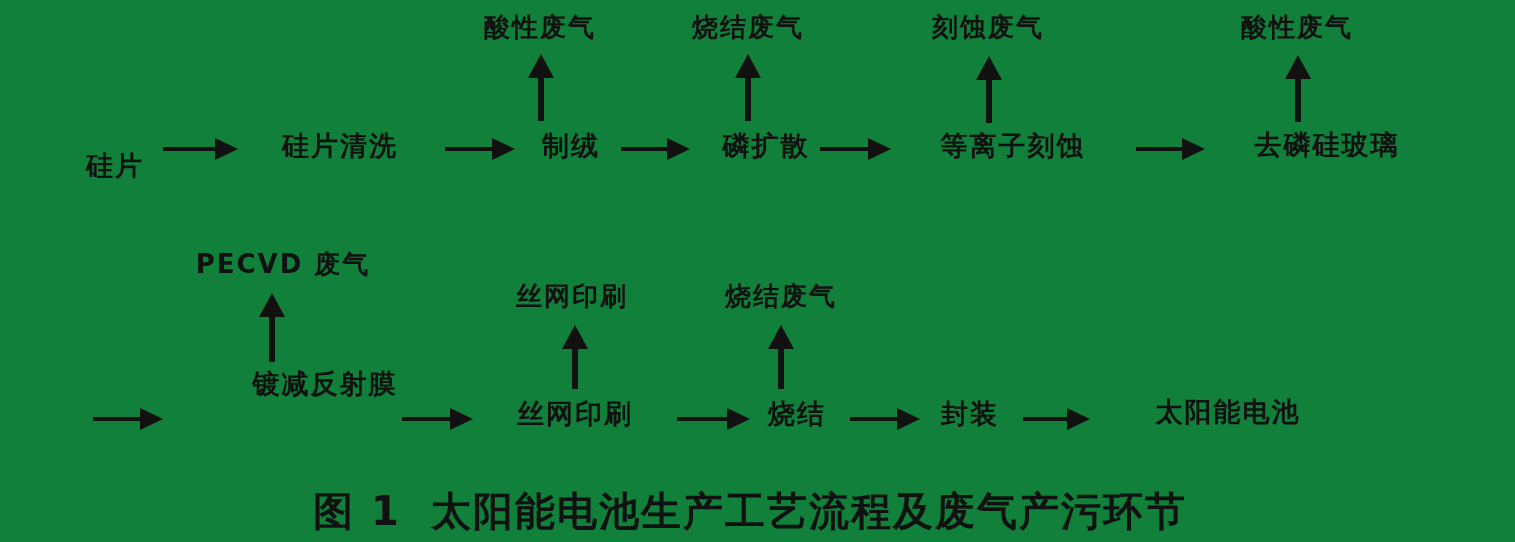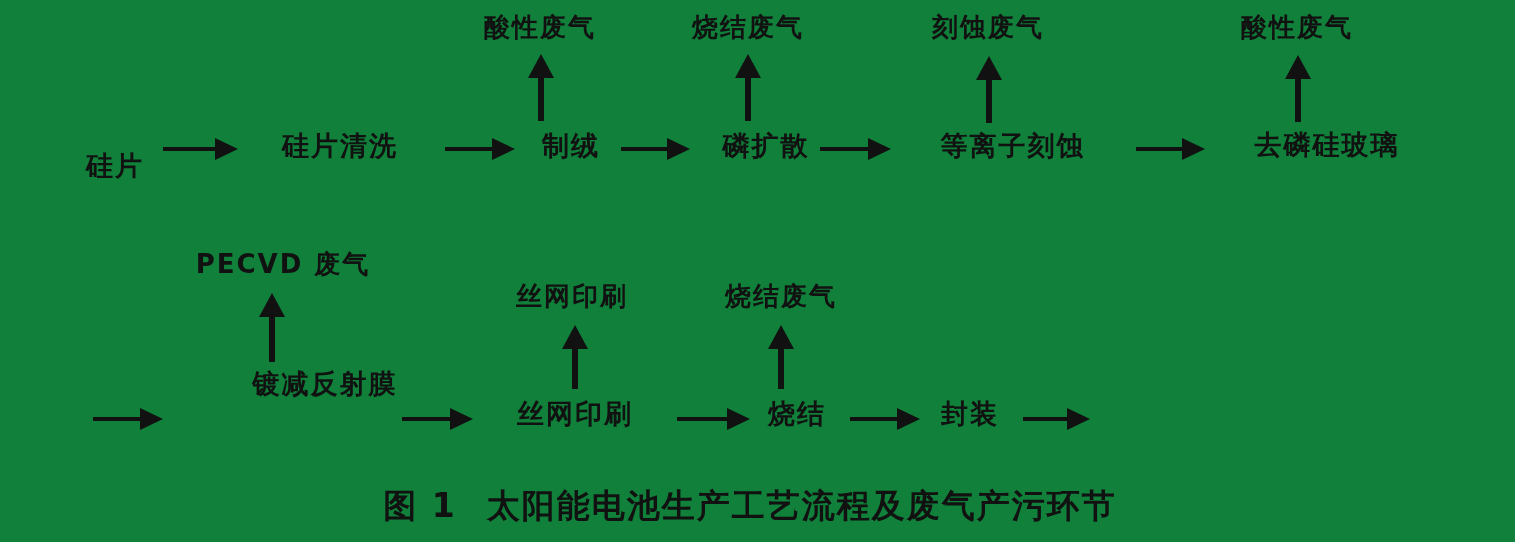--- a/index.html
+++ b/index.html
@@ -26,21 +26,21 @@
     white-space: nowrap;
     letter-spacing: 2px;
     line-height: 1.1;
   }
   .emission {
     font-size: 26px;
   }
   .caption {
     position: absolute;
     transform: translateX(-50%);
-    font-size: 33px;
+    font-size: 40px;
     font-weight: bold;
     white-space: nowrap;
     letter-spacing: 2px;
   }
   .caption .cap-prefix { margin-right: 30px; }
   
   .harrow {
     position: absolute;
     display: flex;
     align-items: center;
@@ -148,20 +148,21 @@
     </div>
   <div class="varrow" style="left:781px; top:325px;">
       <div class="v-head"></div>
       <div class="v-line v40"></div>
     </div>
 
   <div class="node" style="left:280px;  top:369px;margin-left:45px;">镀减反射膜</div>
   <div class="node" style="left:575px;  top:399px;">丝网印刷</div>
   <div class="node" style="left:797px;  top:399px;">烧结</div>
   <div class="node" style="left:970px;  top:399px;">封装</div>
+  <div class="node" style="left:1228px; top:397px;">太阳能电池</div>
 
   <div class="harrow" style="left:93px;   top:408px; width:70px;">
       <div class="h-line"></div>
       <div class="h-head"></div>
     </div>
   <div class="harrow" style="left:402px;  top:408px; width:71px;">
       <div class="h-line"></div>
       <div class="h-head"></div>
     </div>
   <div class="harrow" style="left:677px;  top:408px; width:73px;">

